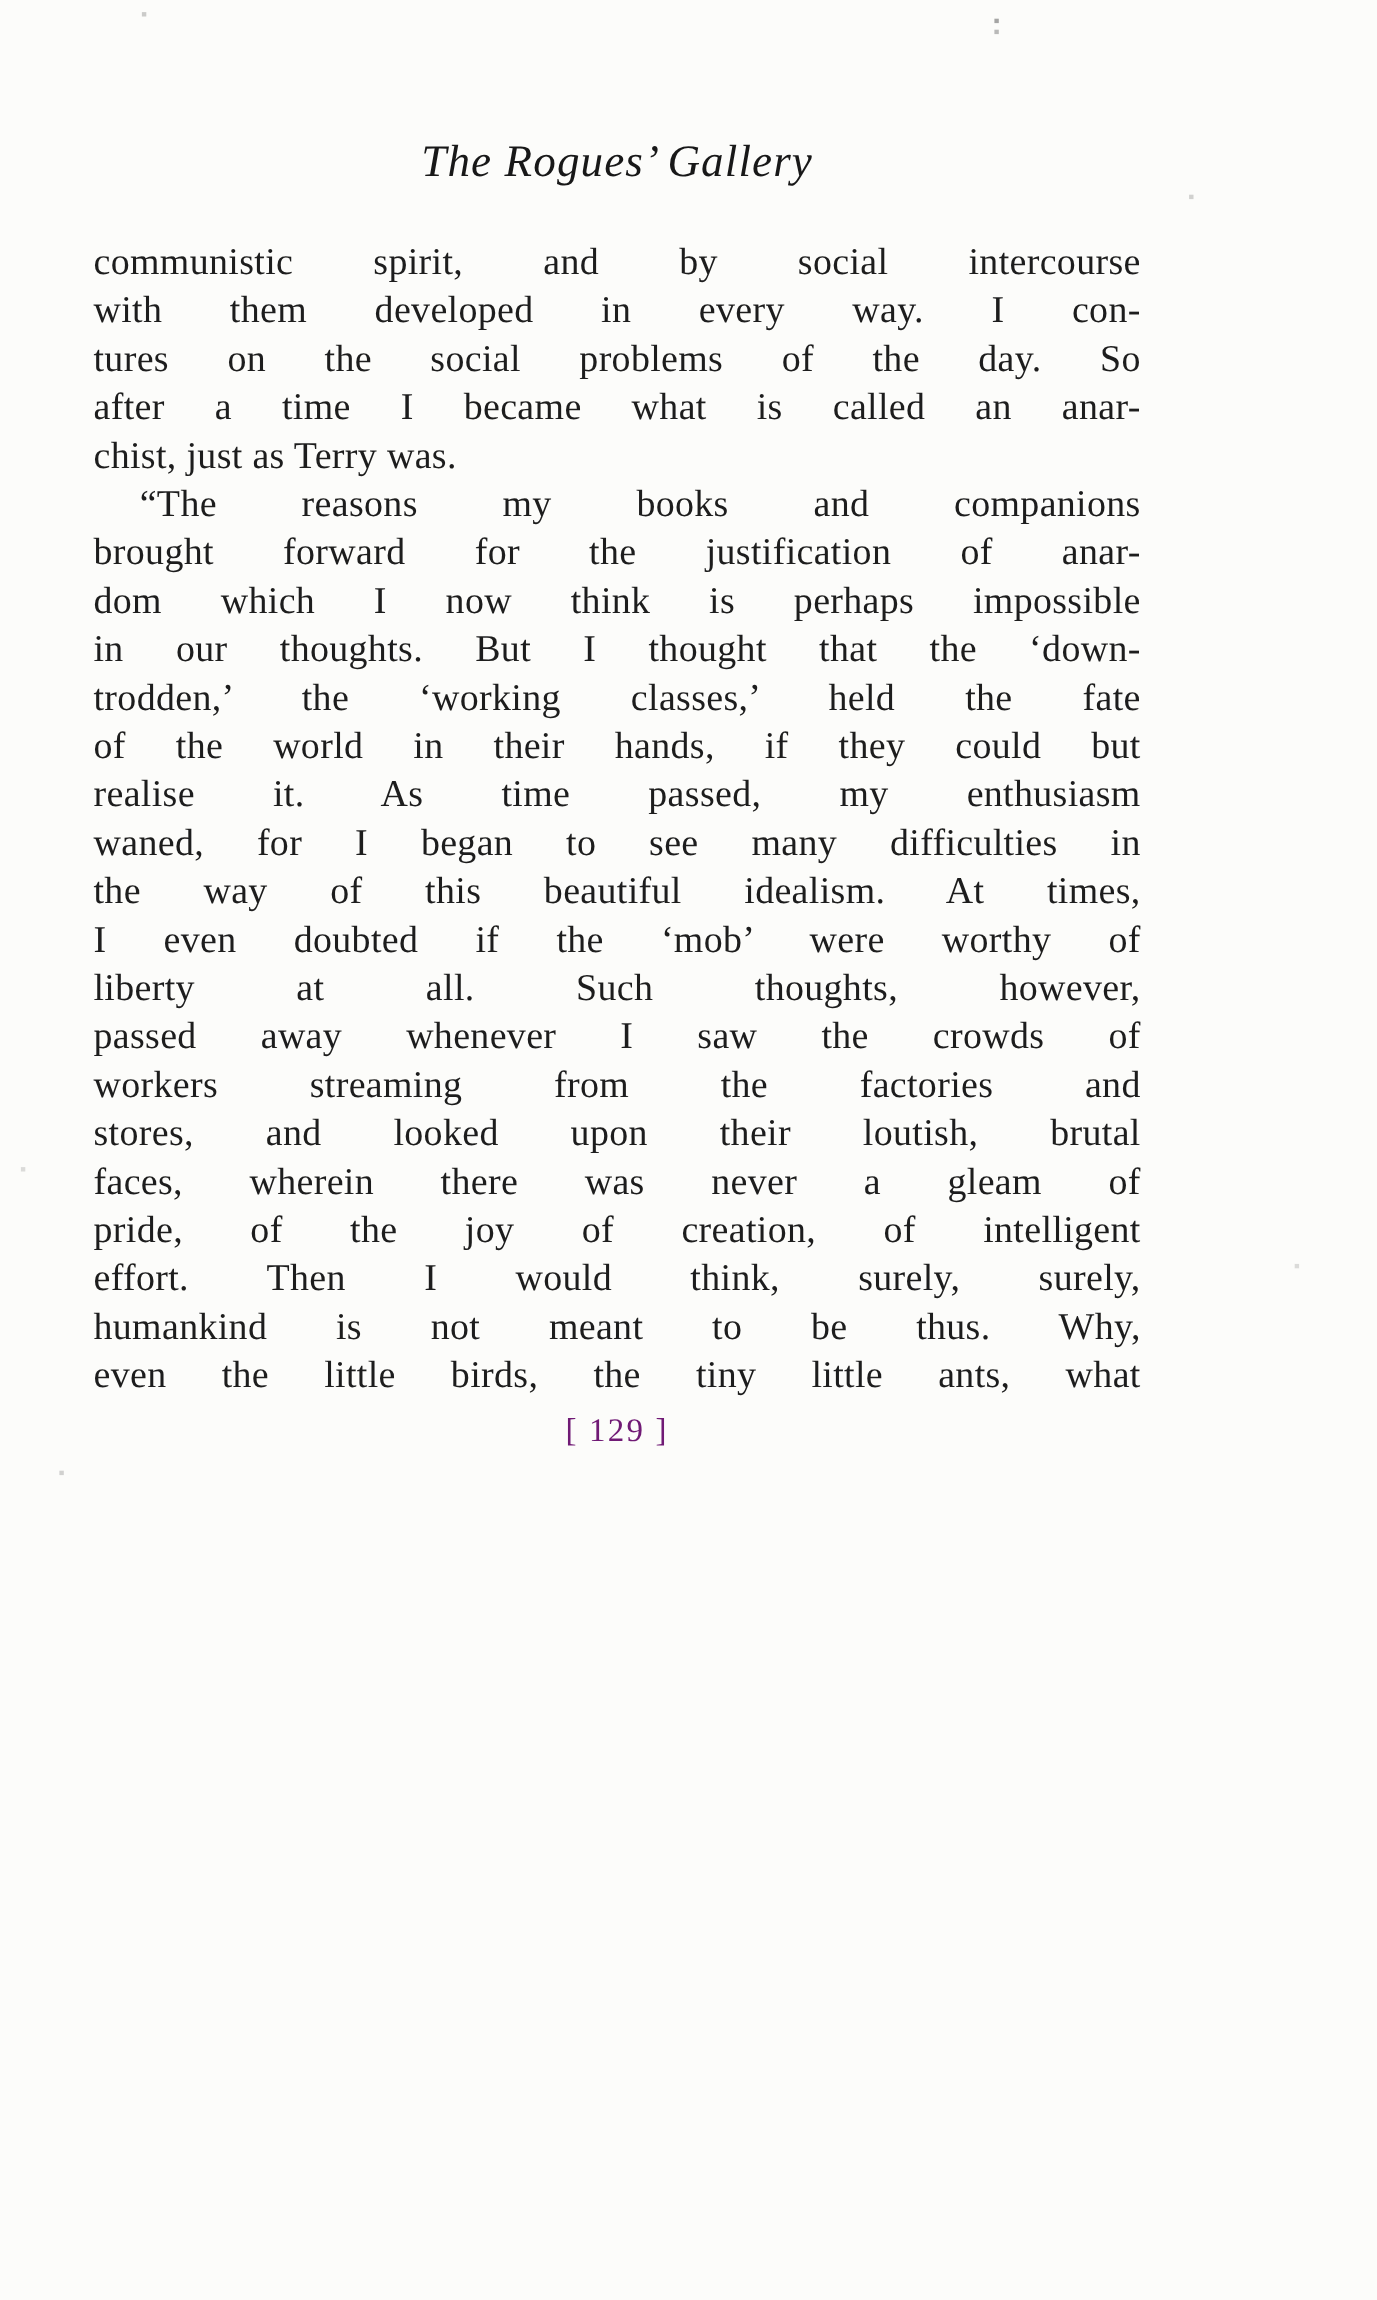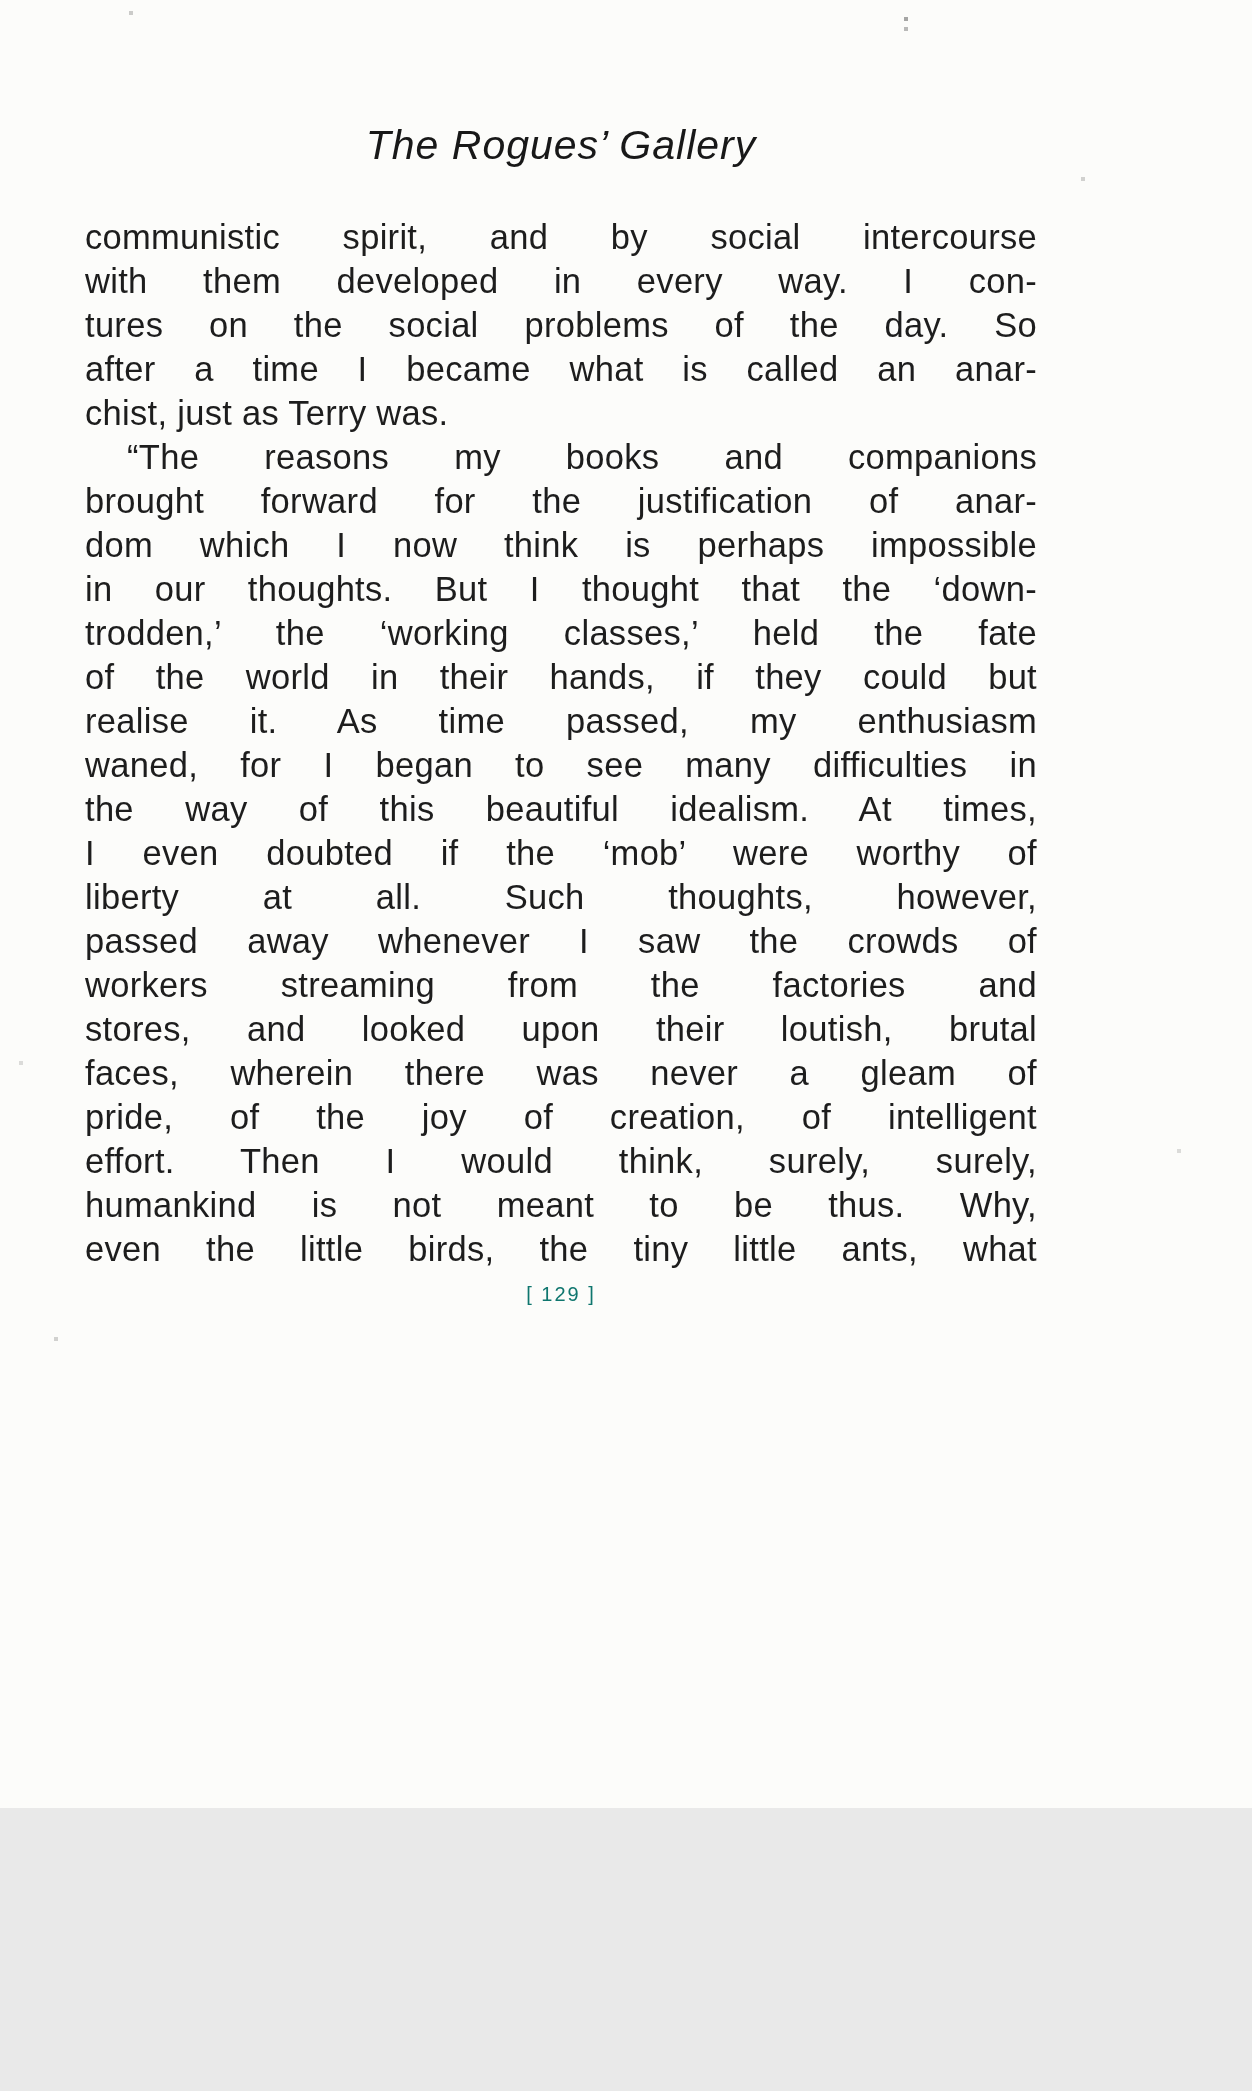--- a/index.html
+++ b/index.html
@@ -3,25 +3,25 @@
 <meta charset="utf-8">
 <style>
   html, body {
     margin: 0;
     padding: 0;
     background: #e9e9e9;
   }
   .page {
     position: relative;
     width: 1252px;
-    height: 1808px;
+    height: 2091px;
     margin: 0 auto;
     background: #fcfcfa;
     overflow: hidden;
-    font-family: Liberation Sans, sans-serif;
+    font-family: Liberation Serif, serif;
     color: #1d1d1d;
   }
   .text-block {
     position: absolute;
     left: 85px;
     top: 122px;
     width: 952px;
   }
   .running-header {
     text-align: center;
@@ -43,24 +43,24 @@
     letter-spacing: 0.3px;
   }
   .line.para-end {
     text-align-last: left;
   }
   .line.indent {
     padding-left: 42px;
   }
   .page-number {
     text-align: center;
-    font-size: 20px;
+    font-size: 30px;
     margin-top: 12px;
     letter-spacing: 2px;
-    color: #0f766e;
+    color: #701a75;
   }
   
   .scan-specks {
     position: absolute;
     left: 0; top: 0;
     width: 2px; height: 2px;
     background: transparent;
     box-shadow:
       905px 18px 0 1px rgba(60,60,60,0.45),
       905px 28px 0 1px rgba(60,60,60,0.35),

